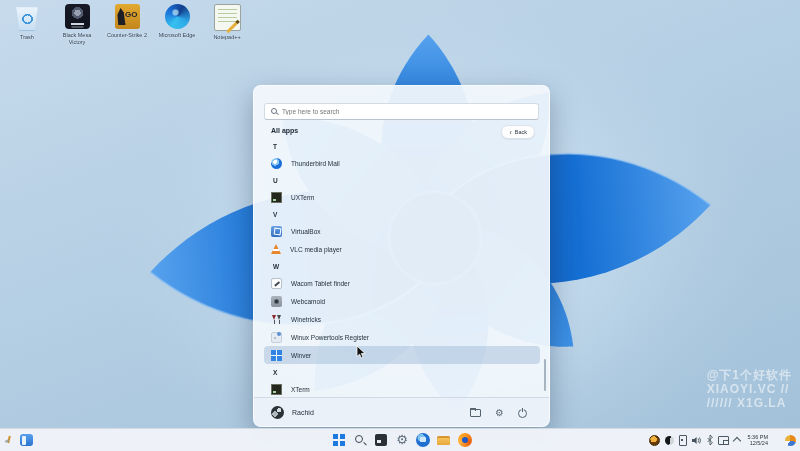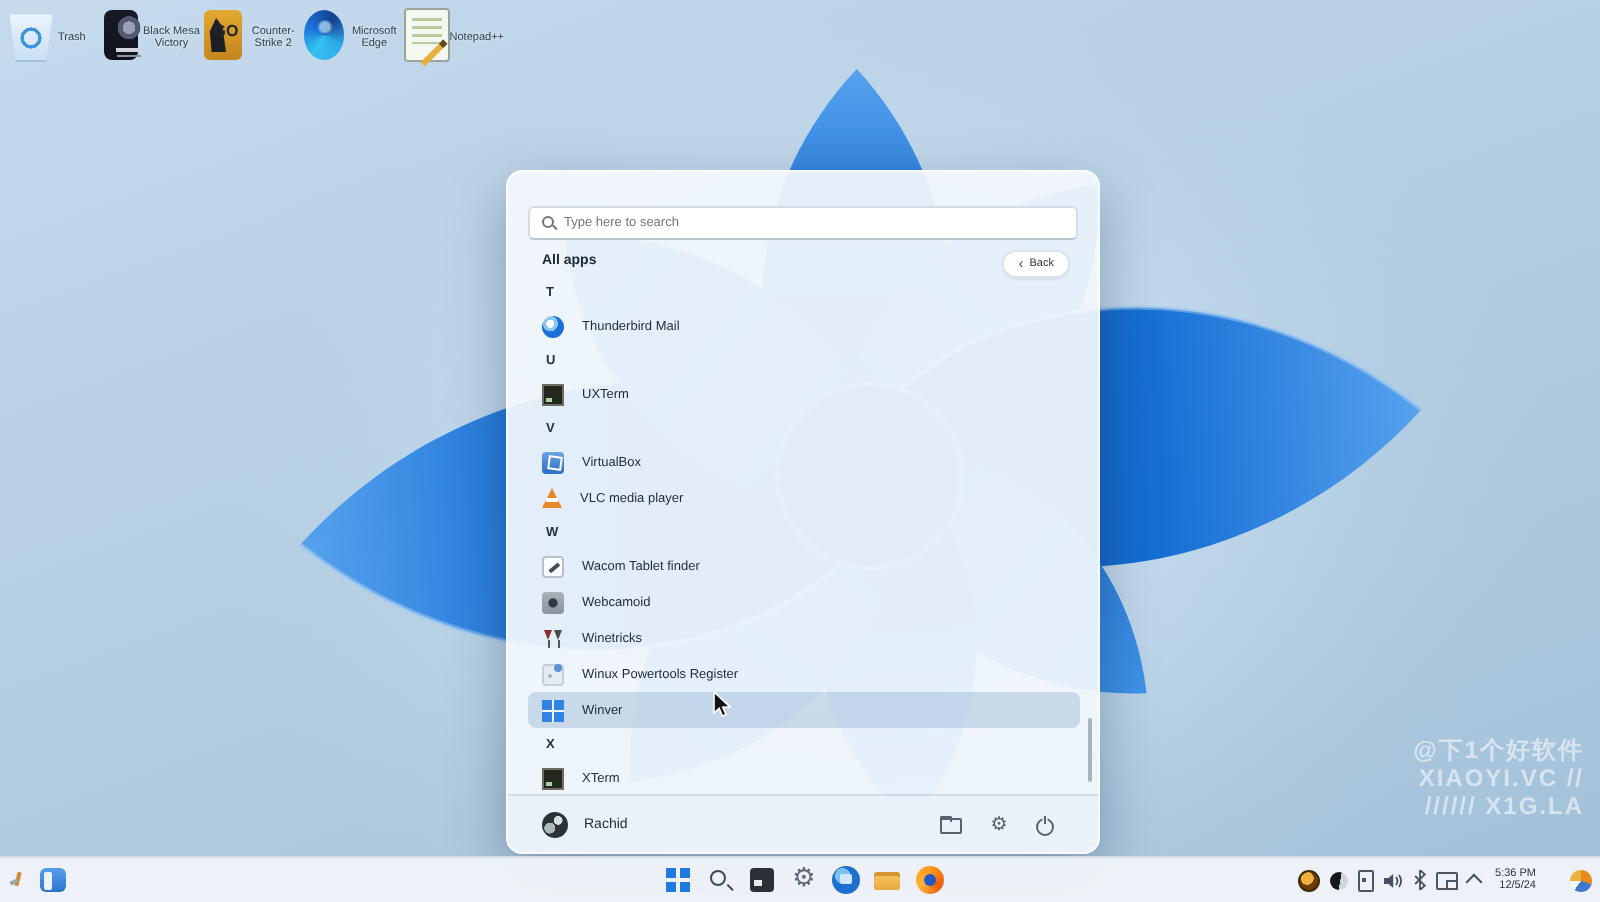--- a/index.html
+++ b/index.html
@@ -2,26 +2,26 @@
 <html><head>
 <meta charset="utf-8">
 <style>
   html,body{margin:0;padding:0;}
   body{font-family:"Liberation Sans",sans-serif;background:#888;}
   .screen{position:relative;width:800px;height:451px;overflow:hidden;
     background:linear-gradient(160deg,#c6daec 0%,#b4cee3 45%,#a2c1d9 100%);}
   .bloom{position:absolute;left:0;top:0;}
 
   
-  .wm{position:absolute;right:8px;top:368px;text-align:right;color:rgba(255,255,255,0.55);
+  .wm{position:absolute;right:8px;top:368px;text-align:left;color:rgba(255,255,255,0.55);
       font-weight:bold;font-size:12px;line-height:14px;letter-spacing:1px;}
 
   
   .dicons{position:absolute;left:2px;top:4px;display:flex;}
-  .dicon{width:50px;display:flex;flex-direction:row;align-items:center;margin-right:0px;cursor:default;}
+  .dicon{width:50px;display:flex;flex-direction:column;align-items:center;margin-right:0px;cursor:default;}
   .dicon .img{width:25px;height:25px;position:relative;margin-bottom:3px;}
   .dicon .lbl{font-size:5.5px;line-height:6.5px;color:#2e4154;text-align:center;max-width:46px;
       text-shadow:0 0 2px rgba(255,255,255,0.8);}
   .dk-trash{background:linear-gradient(180deg,#eef6fd,#c9dff2);border:1px solid #9fc2dd;border-radius:3px;
       clip-path:polygon(10% 12%,90% 12%,78% 100%,22% 100%);}
   .dk-trash::before{content:"";position:absolute;left:3px;top:6px;right:3px;bottom:3px;
       background:radial-gradient(circle at 50% 50%,transparent 0 28%,#3f96dd 29% 42%,transparent 43%);}
   .dk-bm{background:linear-gradient(180deg,#171a26,#10121c);border-radius:4px;}
   .dk-bm::before{content:"";position:absolute;left:5px;top:3px;width:15px;height:13px;
       background:radial-gradient(circle at 50% 45%,#97a0b4 0 30%,#525a70 31% 55%,transparent 56%);}

